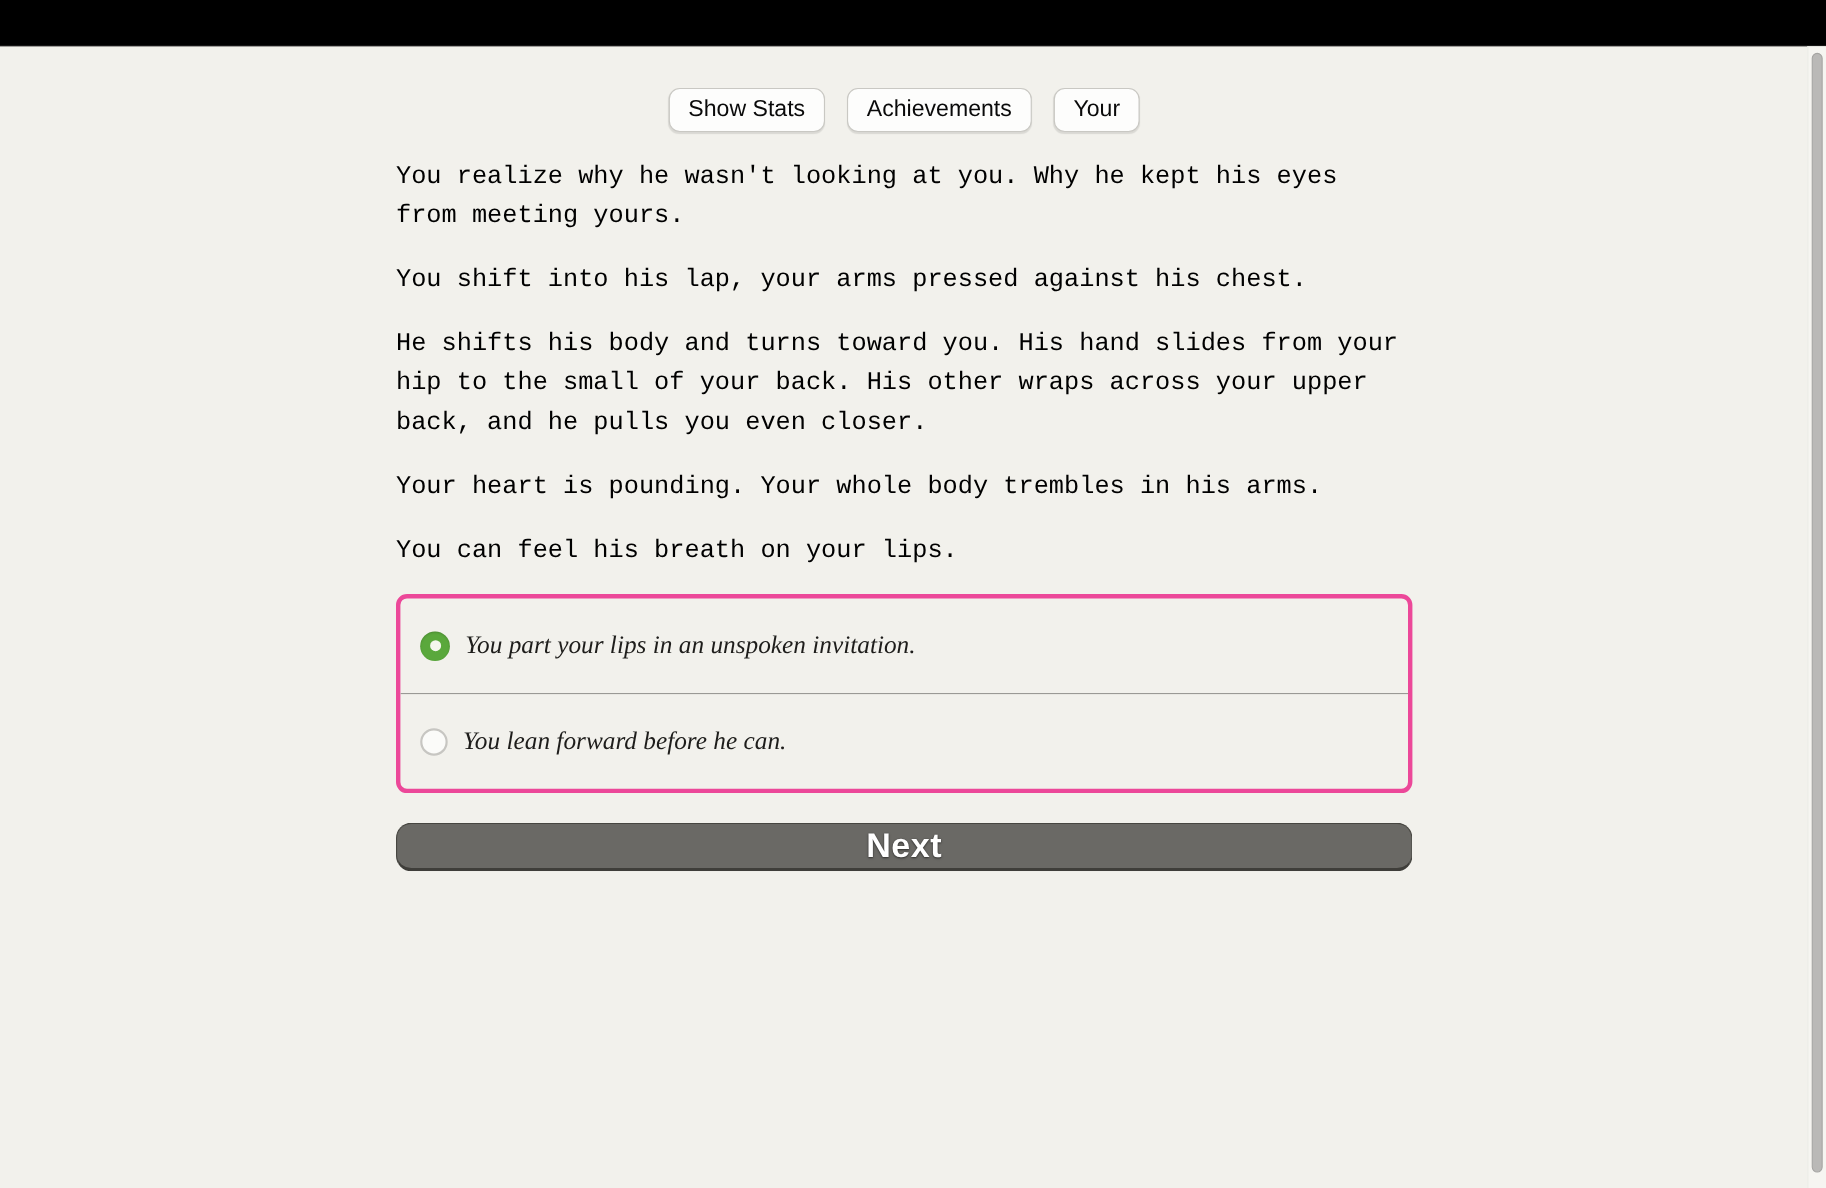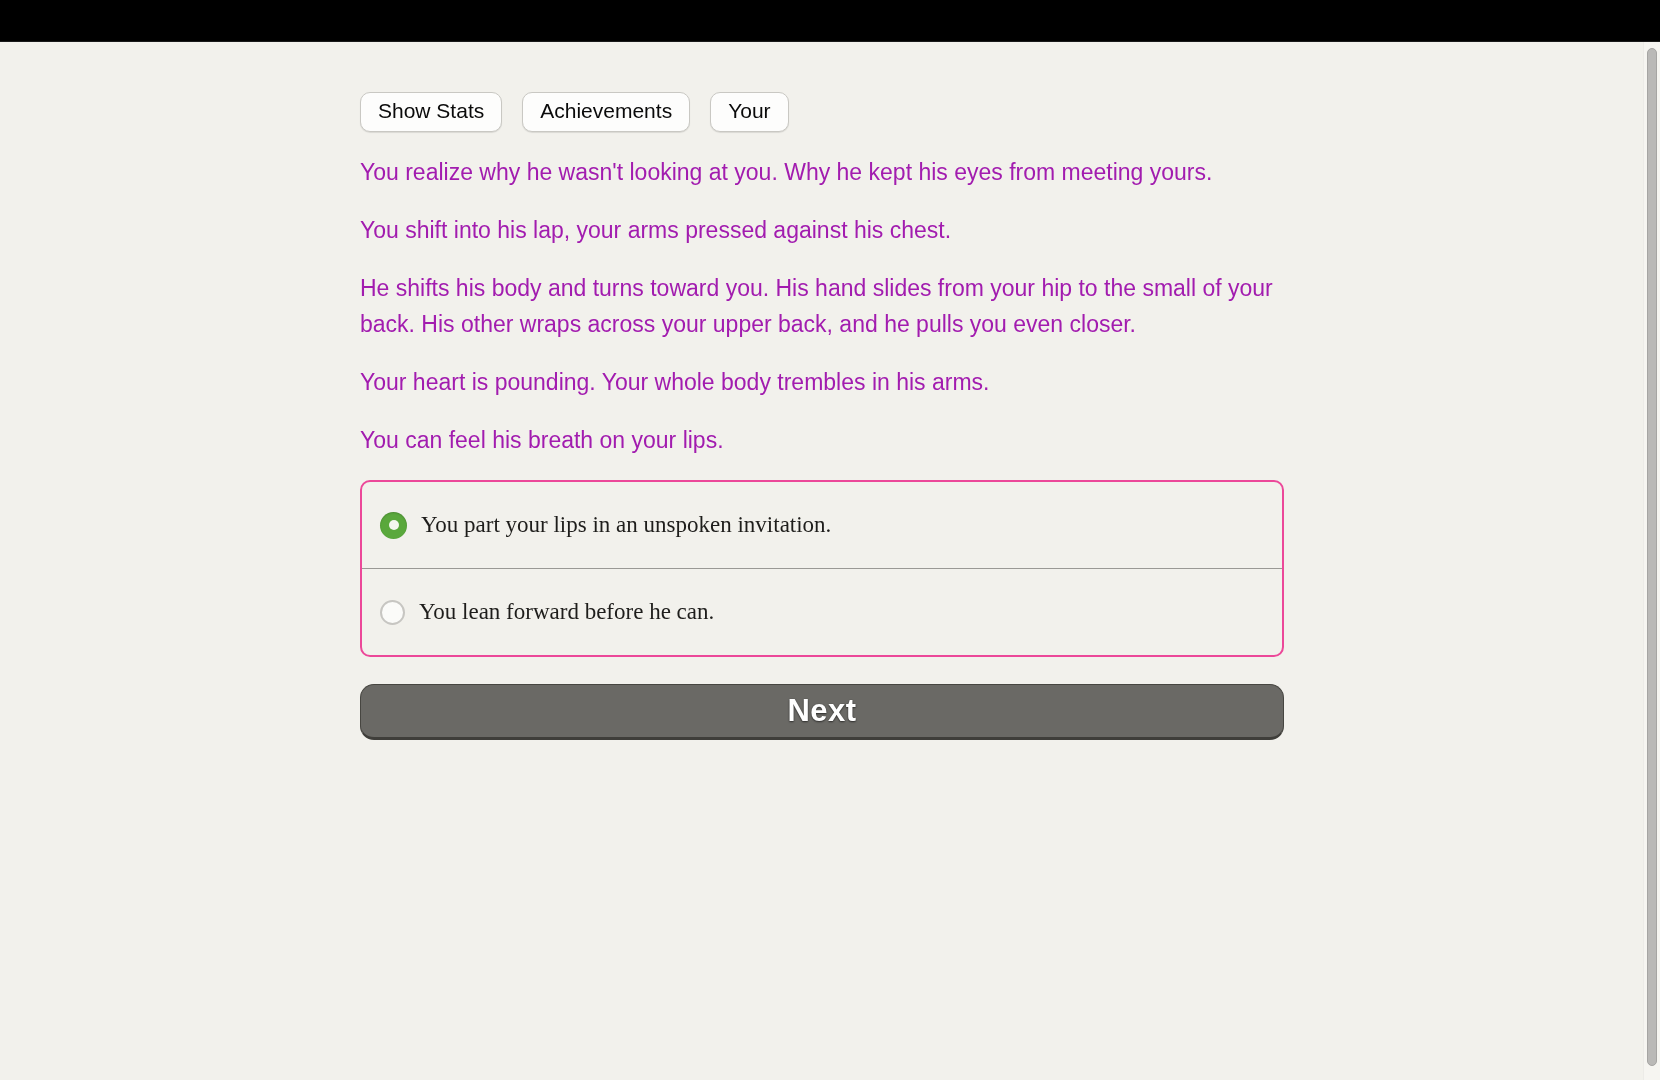--- a/index.html
+++ b/index.html
@@ -33,50 +33,52 @@
     background: #bab9b7;
     border: 1px solid #a6a5a3;
   }
   
   .content {
     position: absolute;
     left: 360px; top: 42px;
     width: 924px;
   }
   .toolbar {
-    margin-top: 50px;
+    margin-top: 38px;
     display: flex;
     gap: 20px;
+    justify-content: center;
   }
   .pill-btn {
     background: #fdfdfc;
     border: 1px solid #c9c8c3;
     border-radius: 10px;
     box-shadow: 0 1px 1px rgba(0,0,0,0.10);
     font-family: "Liberation Sans", sans-serif;
     font-size: 21px;
     color: #0a0a0a;
     padding: 6px 17px 8px 17px;
     line-height: 24px;
     cursor: pointer;
     white-space: nowrap;
   }
   .story { margin-top: 22px; }
   .story p {
-    font-family: Liberation Sans, sans-serif;
+    font-family: Liberation Mono, monospace;
     font-size: 23px;
     line-height: 36px;
-    color: #a21caf;
+    color: #000000;
     margin: 0 0 22px 0;
   }
   .choice-box {
     margin-top: 12px;
-    border: 2px solid #ec4899;
+    border: 4px solid #ec4899;
     border-radius: 10px;
     overflow: hidden;
+    font-style: italic;
   }
   .choice-row {
     display: flex;
     align-items: center;
     padding: 25px 18px;
     min-height: 86px;
     cursor: pointer;
   }
   .choice-row + .choice-row { border-top: 1px solid #9a9995; }
   .radio {
@@ -105,21 +107,21 @@
   }
   .choice-label {
     font-family: "Liberation Serif", "DejaVu Serif", serif;
     font-size: 23px;
     line-height: 36px;
     color: #1e1d1b;
   }
   .next-btn {
     margin-top: 27px;
     width: 100%;
-    height: 56px;
+    height: 44px;
     background: #6a6965;
     border: 1px solid #474641;
     border-bottom: 3px solid #3f3e3a;
     border-radius: 14px;
     display: flex;
     align-items: center;
     justify-content: center;
     cursor: pointer;
   }
   .next-btn span {

